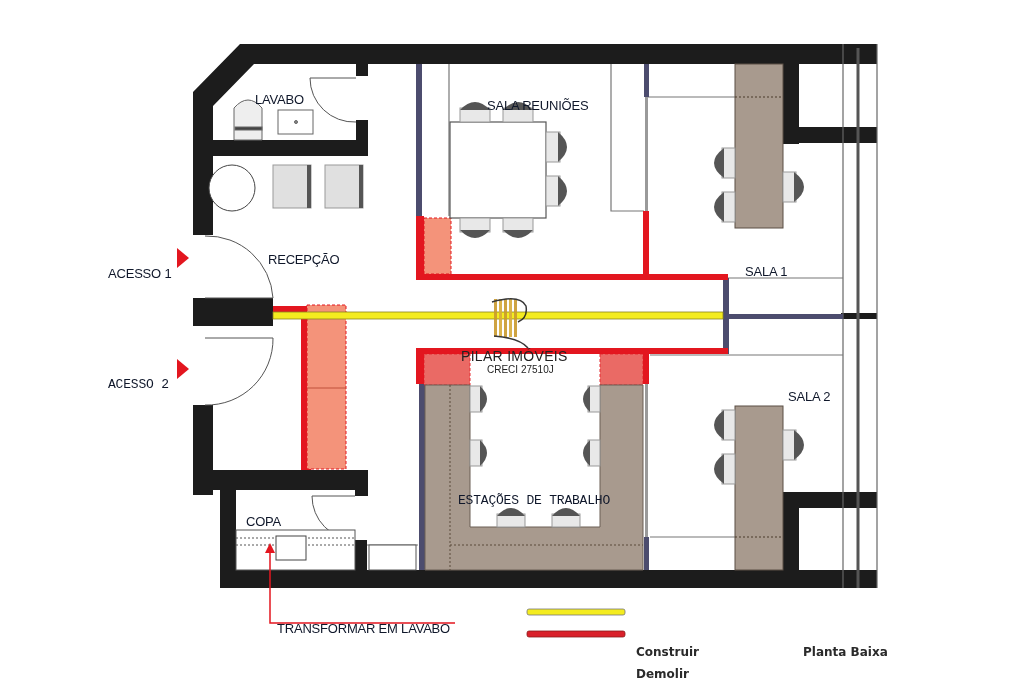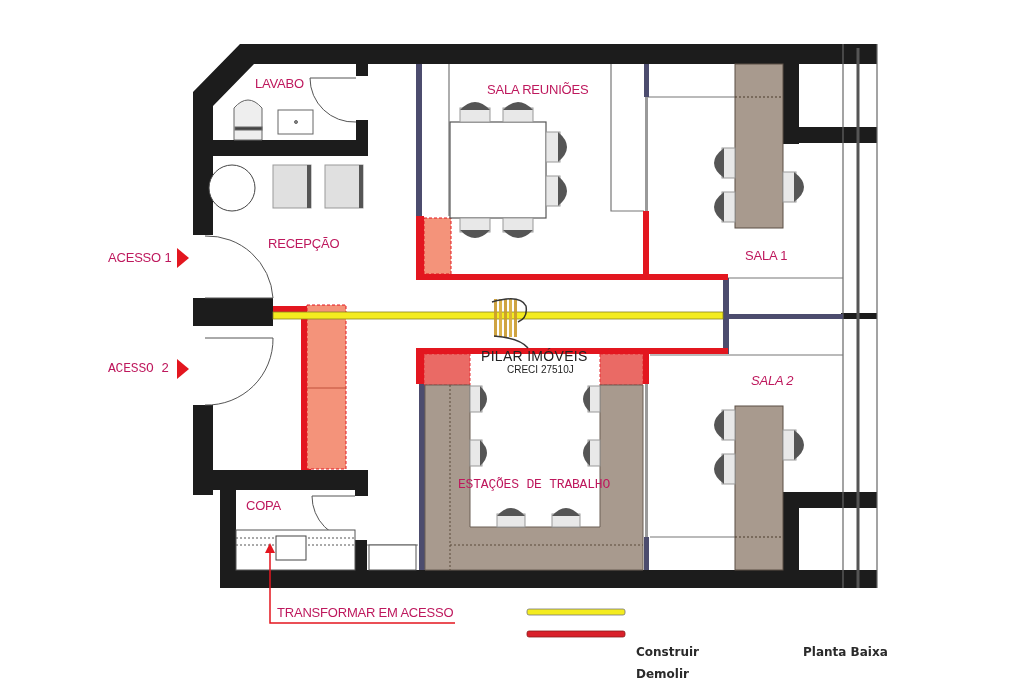--- a/index.html
+++ b/index.html
@@ -1,20 +1,20 @@
 <!DOCTYPE html>
 <html><head>
 <meta charset="utf-8">
 <style>
   html, body { margin: 0; padding: 0; background: #ffffff; }
   body { width: 1024px; height: 683px; position: relative; overflow: hidden; font-family: "Liberation Sans", sans-serif; }
   #plan { position: absolute; left: 0; top: 0; width: 1024px; height: 683px; }
-  .lbl { position: absolute; font-family: "Liberation Sans", sans-serif; font-size: 13px; color: #be185d; white-space: nowrap; letter-spacing: -0.2px; }
+  .lbl { position: absolute; font-family: "Liberation Sans", sans-serif; font-size: 13px; color: #0f172a; white-space: nowrap; letter-spacing: -0.2px; margin-top: 16px; }
   .legend-lbl { position: absolute; font-family: "DejaVu Sans", sans-serif; font-size: 12px; font-weight: bold; color: #2a2a2a; white-space: nowrap; margin-top: 40px; }
-  .brand { position: absolute; font-family: "Liberation Sans", sans-serif; color: #222; white-space: nowrap; margin-left: 20px; }
+  .brand { position: absolute; font-family: "Liberation Sans", sans-serif; color: #222; white-space: nowrap; }
 </style>
 </head>
 <body>
 
 <svg id="plan" viewBox="0 0 1024 683" xmlns="http://www.w3.org/2000/svg">
 
   <g fill="#1c1c1c">
 
     <polygon points="193,92 240,44 877,44 877,64 254,64 213,106 213,140 193,140"></polygon>
 
@@ -239,27 +239,27 @@
     <rect x="514" y="299" width="3" height="38" fill="#c99a2e"></rect>
     <path d="M492,302 Q520,294 526,306 Q528,318 518,322" stroke="#222" stroke-width="1.5" fill="none"></path>
     <path d="M494,336 Q520,338 528,348" stroke="#222" stroke-width="1.5" fill="none"></path>
   </g>
 </svg>
 
 <div class="lbl" style="left:255px;top:76px;">LAVABO</div>
 <div class="lbl" style="left:487px;top:82px;">SALA REUNIÕES</div>
 <div class="lbl" style="left:745px;top:248px;">SALA 1</div>
 <div class="lbl" style="left:268px;top:236px;">RECEPÇÃO</div>
-<div class="lbl" style="left:751px;top:373px;font-style:italic;">SALA 2</div>
+<div class="lbl" style="left:788px;top:373px;">SALA 2</div>
 <div class="lbl" style="left:458px;top:477px;font-family:Liberation Mono, monospace;">ESTAÇÕES DE TRABALHO</div>
 <div class="lbl" style="left:246px;top:498px;">COPA</div>
 
 <div class="lbl" style="left:108px;top:250px;">ACESSO 1</div>
 <div class="lbl" style="left:108px;top:361px;font-family:Liberation Mono, monospace;">ACESSO 2</div>
 
-<div class="lbl" style="left:277px;top:605px;">TRANSFORMAR EM ACESSO</div>
+<div class="lbl" style="left:277px;top:605px;">TRANSFORMAR EM LAVABO</div>
 
 <div class="legend-lbl" style="left:636px;top:605px;">Construir</div>
 <div class="legend-lbl" style="left:636px;top:627px;">Demolir</div>
 <div class="legend-lbl" style="left:803px;top:605px;">Planta Baixa</div>
 
 <div class="brand" style="left:461px;top:348px;font-size:14px;letter-spacing:0.3px;">PILAR IMÓVEIS</div>
 <div class="brand" style="left:487px;top:364px;font-size:10px;">CRECI 27510J</div>
 
 </body></html>

